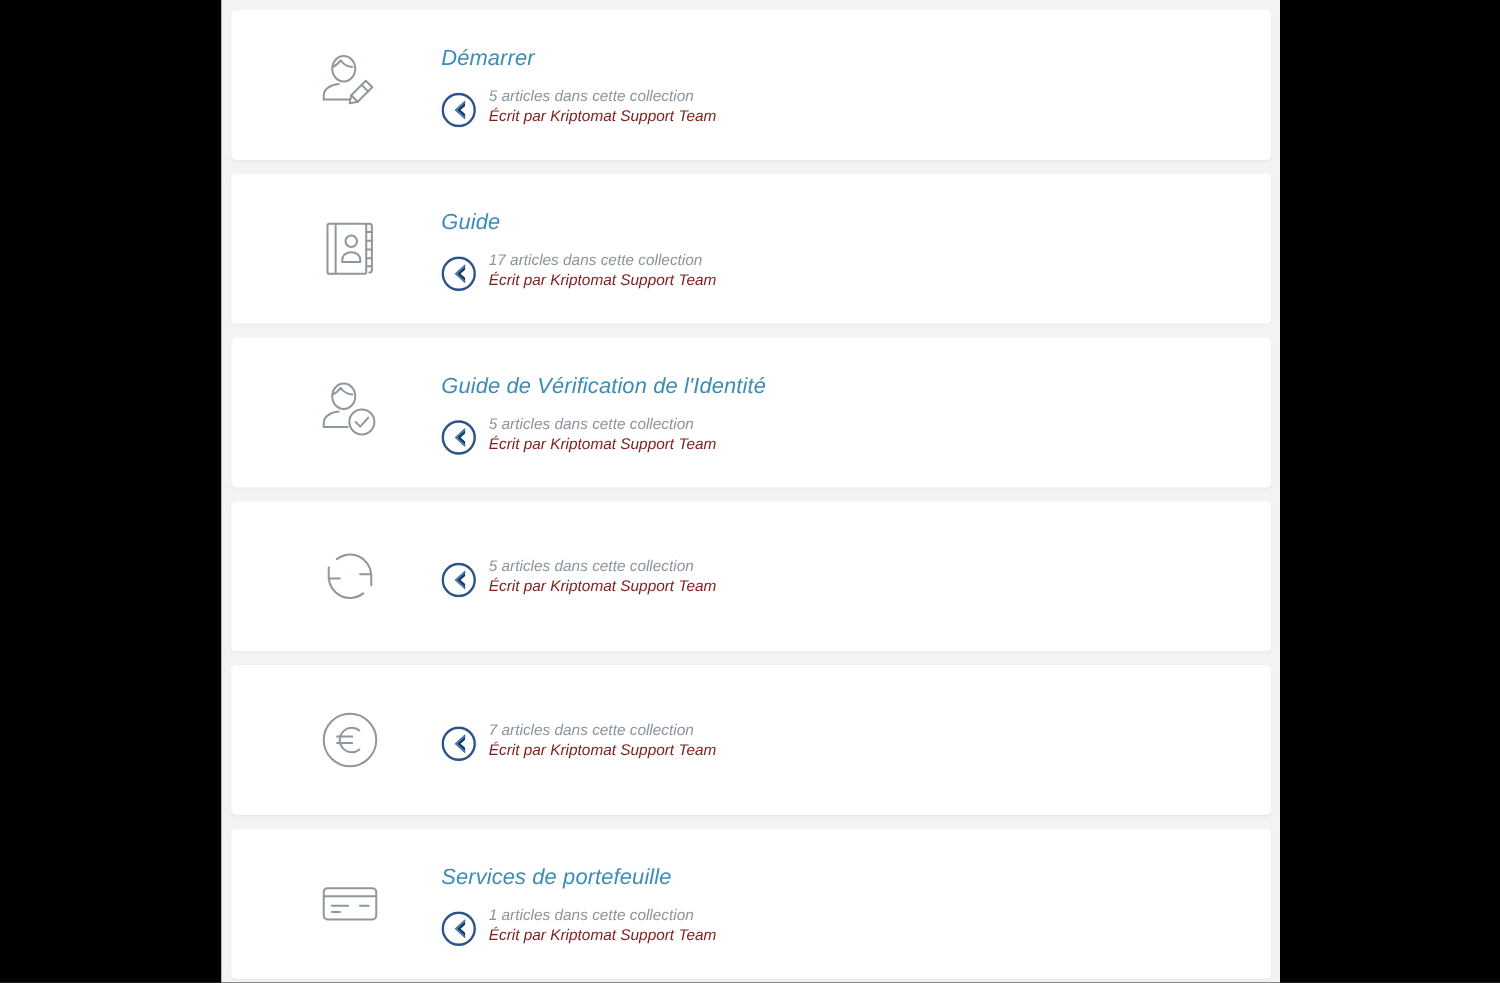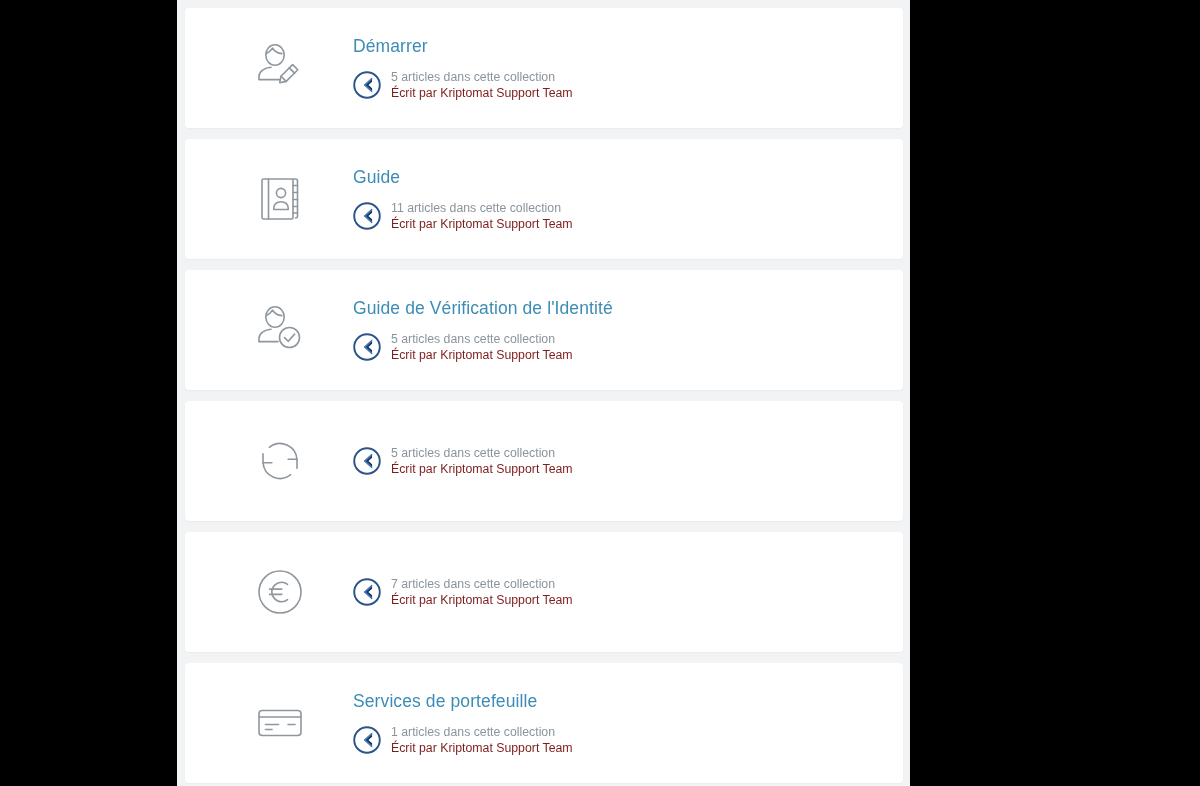--- a/index.html
+++ b/index.html
@@ -17,24 +17,25 @@
   .screen {
     position: relative;
     width: 1200px;
     height: 786px;
     background: #000000;
   }
   .page {
     position: absolute;
     left: 177px;
     top: 0;
-    width: 733px;
+    width: 847px;
     height: 786px;
     background: #f2f3f5;
     overflow: hidden;
+    font-style: italic;
   }
   .collection-list {
     padding: 8px 7px 6px 8px;
     display: flex;
     flex-direction: column;
     gap: 11px;
   }
   .collection-card {
     background: #ffffff;
     border-radius: 4px;
@@ -67,21 +68,21 @@
   .card-title {
     color: #3d8cb5;
     font-size: 17.5px;
     line-height: 22px;
     font-weight: 400;
     letter-spacing: 0.1px;
     margin-bottom: 12px;
   }
   .card-meta {
     display: flex;
-    align-items: center;
+    align-items: flex-end;
     gap: 10px;
   }
   .brand-badge {
     flex: 0 0 auto;
     width: 28px;
     height: 28px;
     display: block;
   }
   .meta-lines {
     display: flex;
@@ -147,21 +148,21 @@
         </div>
         <div class="card-body">
           <div class="card-title">Guide</div>
           <div class="card-meta">
             <svg class="brand-badge" viewBox="0 0 32 32">
               <circle cx="16" cy="16" r="14.6" fill="none" stroke="#2b5488" stroke-width="2.2"></circle>
               <path d="M21.8 7.4 L12.4 16 L21.8 24.6 L21.8 19.6 L17.6 16 L21.8 12.4 Z" fill="#16355c"></path>
               <path d="M21.8 8.6 L13.6 16 L21.8 23.4" fill="none" stroke="#4a7fbd" stroke-width="1.6"></path>
             </svg>
             <div class="meta-lines">
-              <span class="meta-count">11 articles dans cette collection</span>
+              <span class="meta-count">17 articles dans cette collection</span>
               <span class="meta-author">Écrit par Kriptomat Support Team</span>
             </div>
           </div>
         </div>
       </div>
 
       <div class="collection-card">
         <div class="card-icon">
           <svg width="54" height="54" viewBox="0 0 54 54" fill="none" stroke="#8f979e" stroke-width="1.6" stroke-linecap="round" stroke-linejoin="round">
             <ellipse cx="22" cy="14" rx="9.2" ry="10.2"></ellipse>

